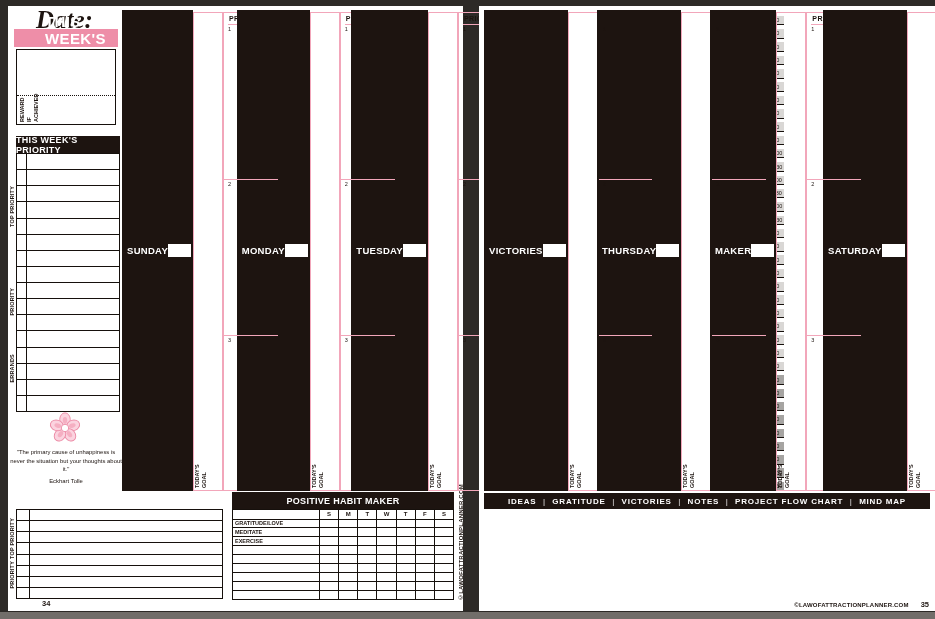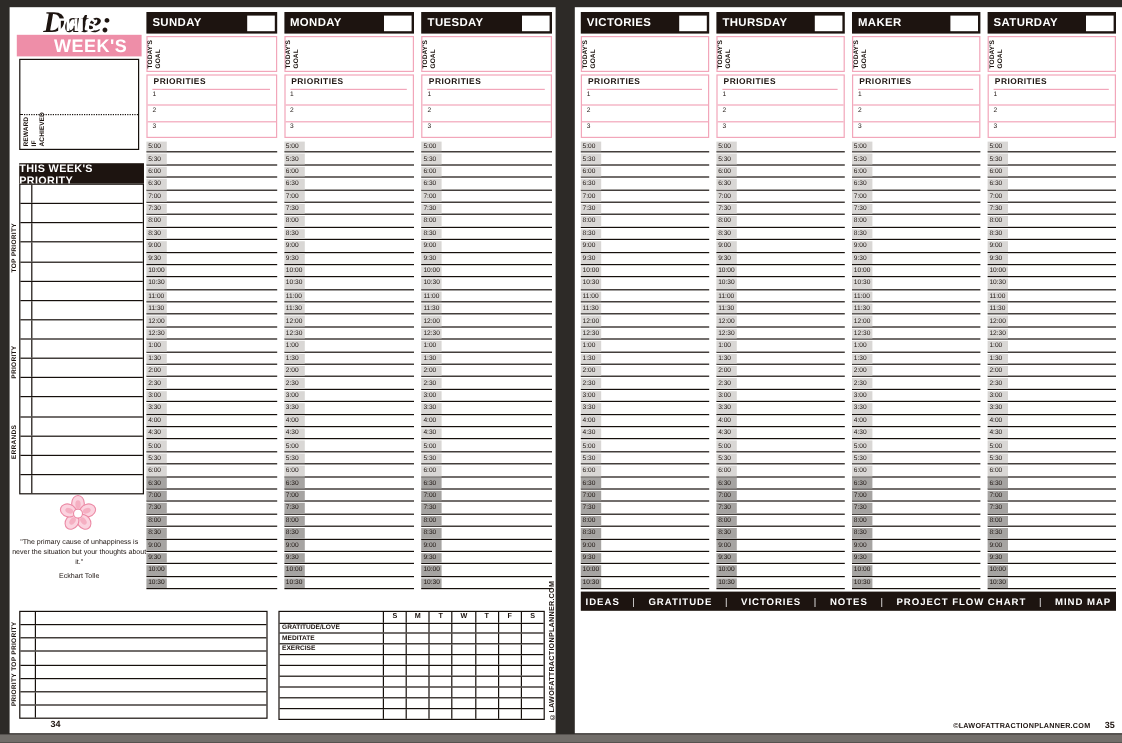--- a/index.html
+++ b/index.html
@@ -39,39 +39,39 @@
   .habit-row:last-child { border-bottom:none; }
   .habit-row.head { flex:0 0 9.5px; }
   .habit-cell { flex:1; border-left:1px solid var(--line,#16100c); display:flex; align-items:center; justify-content:center; font-size:6px; font-weight:bold; }
   .habit-label-cell { flex:0 0 86px; border-left:none; justify-content:flex-start; font-size:5.5px; padding-left:2px; }
   .watermark-left { position:absolute; left:448px; top:500px; height:94px; width:9px; font-size:6px; letter-spacing:.2px; display:flex; align-items:center; }
 
   
   .schedule { position:absolute; top:4px; height:481px; display:flex; gap:6px; }
   .schedule-left { left:114px; width:338px; }
   .schedule-right { left:5px; width:446px; }
-  .day-col { flex:1; display:flex; flex-direction:column; min-width:0; }
+  .day-col { flex:1; display:flex; min-width:0; }
   .day-header { flex:0 0 18px; background:var(--ink,#1d1410); color:#fff; display:flex; align-items:center; }
   .day-name { font-weight:bold; font-size:9.5px; letter-spacing:.3px; padding-left:5px; flex:1; white-space:nowrap; }
   .date-box { width:23px; height:13px; background:#fff; margin-right:2px; flex:none; }
   .tg-box { flex:0 0 30px; margin-top:2px; border:1px solid var(--pink-border,#f2a6ba); display:flex; }
   .tg-label { font-size:5.5px; line-height:1.2; padding:2px 0 2px 2px; }
   .pr-box { flex:0 0 53px; margin-top:2px; border:1px solid var(--pink-border,#f2a6ba); display:flex; flex-direction:column; }
   .pr-title { font-size:7px; font-weight:bold; letter-spacing:.4px; margin:2px 5px 0 4px; padding:0 0 2px 1px; border-bottom:1px solid var(--pink-border,#f2a6ba); }
   .pr-rows { flex:1; display:flex; flex-direction:column; }
   .prow { flex:1; position:relative; }
   .prow + .prow { border-top:1px solid var(--pink-border,#f2a6ba); }
   .pnum { position:absolute; left:4px; top:1px; font-size:5.5px; }
   .times { flex:1; display:flex; flex-direction:column; margin-top:2px; }
   .trow { flex:1; display:flex; align-items:flex-end; border-bottom:1px solid var(--line,#16100c); }
   .tlabel { width:17px; height:8.5px; background:var(--time-label-bg,#d9d7d5); font-size:5.5px; display:flex; align-items:center; padding-left:1.5px; flex:none; }
   .tlabel.evening { background:var(--time-label-evening-bg,#a6a4a2); }
 
   
-  .footer-bar { position:absolute; left:5px; top:487px; width:446px; height:16px; justify-content:space-between; padding:0 4px; font-size:8px; letter-spacing:.8px; }
+  .footer-bar { position:absolute; left:5px; top:487px; width:446px; height:16px; justify-content:space-between; padding:0 24px; font-size:8px; letter-spacing:.8px; }
   .footer-pipe { font-weight:normal; opacity:.9; }
   .footer-credit { position:absolute; right:6px; bottom:2px; display:flex; align-items:baseline; gap:12px; }
   .credit-text { font-size:6px; font-weight:bold; letter-spacing:.2px; }
   .page-num-right { font-size:7.5px; font-weight:bold; }
 </style>
 </head>
 <body>
 
 <div class="page page-left">
   <div class="date-script">Date:</div>
@@ -229,20 +229,21 @@
       </div>
       <div class="wp-row">
         <div class="check-cell"></div>
         <div></div>
       </div>
     </div>
   <div class="vtext side-label" style="left:1px; top:512px;">TOP PRIORITY</div>
   <div class="vtext side-label" style="left:1px; top:555px;">PRIORITY</div>
   <div class="page-num-left">34</div>
 
+  <div class="black-bar habit-header">POSITIVE HABIT MAKER</div>
   <div class="habit-table" id="habit-table">
       <div class="habit-row head">
         <div class="habit-cell habit-label-cell"></div>
         <div class="habit-cell">S</div>
         <div class="habit-cell">M</div>
         <div class="habit-cell">T</div>
         <div class="habit-cell">W</div>
         <div class="habit-cell">T</div>
         <div class="habit-cell">F</div>
         <div class="habit-cell">S</div>

